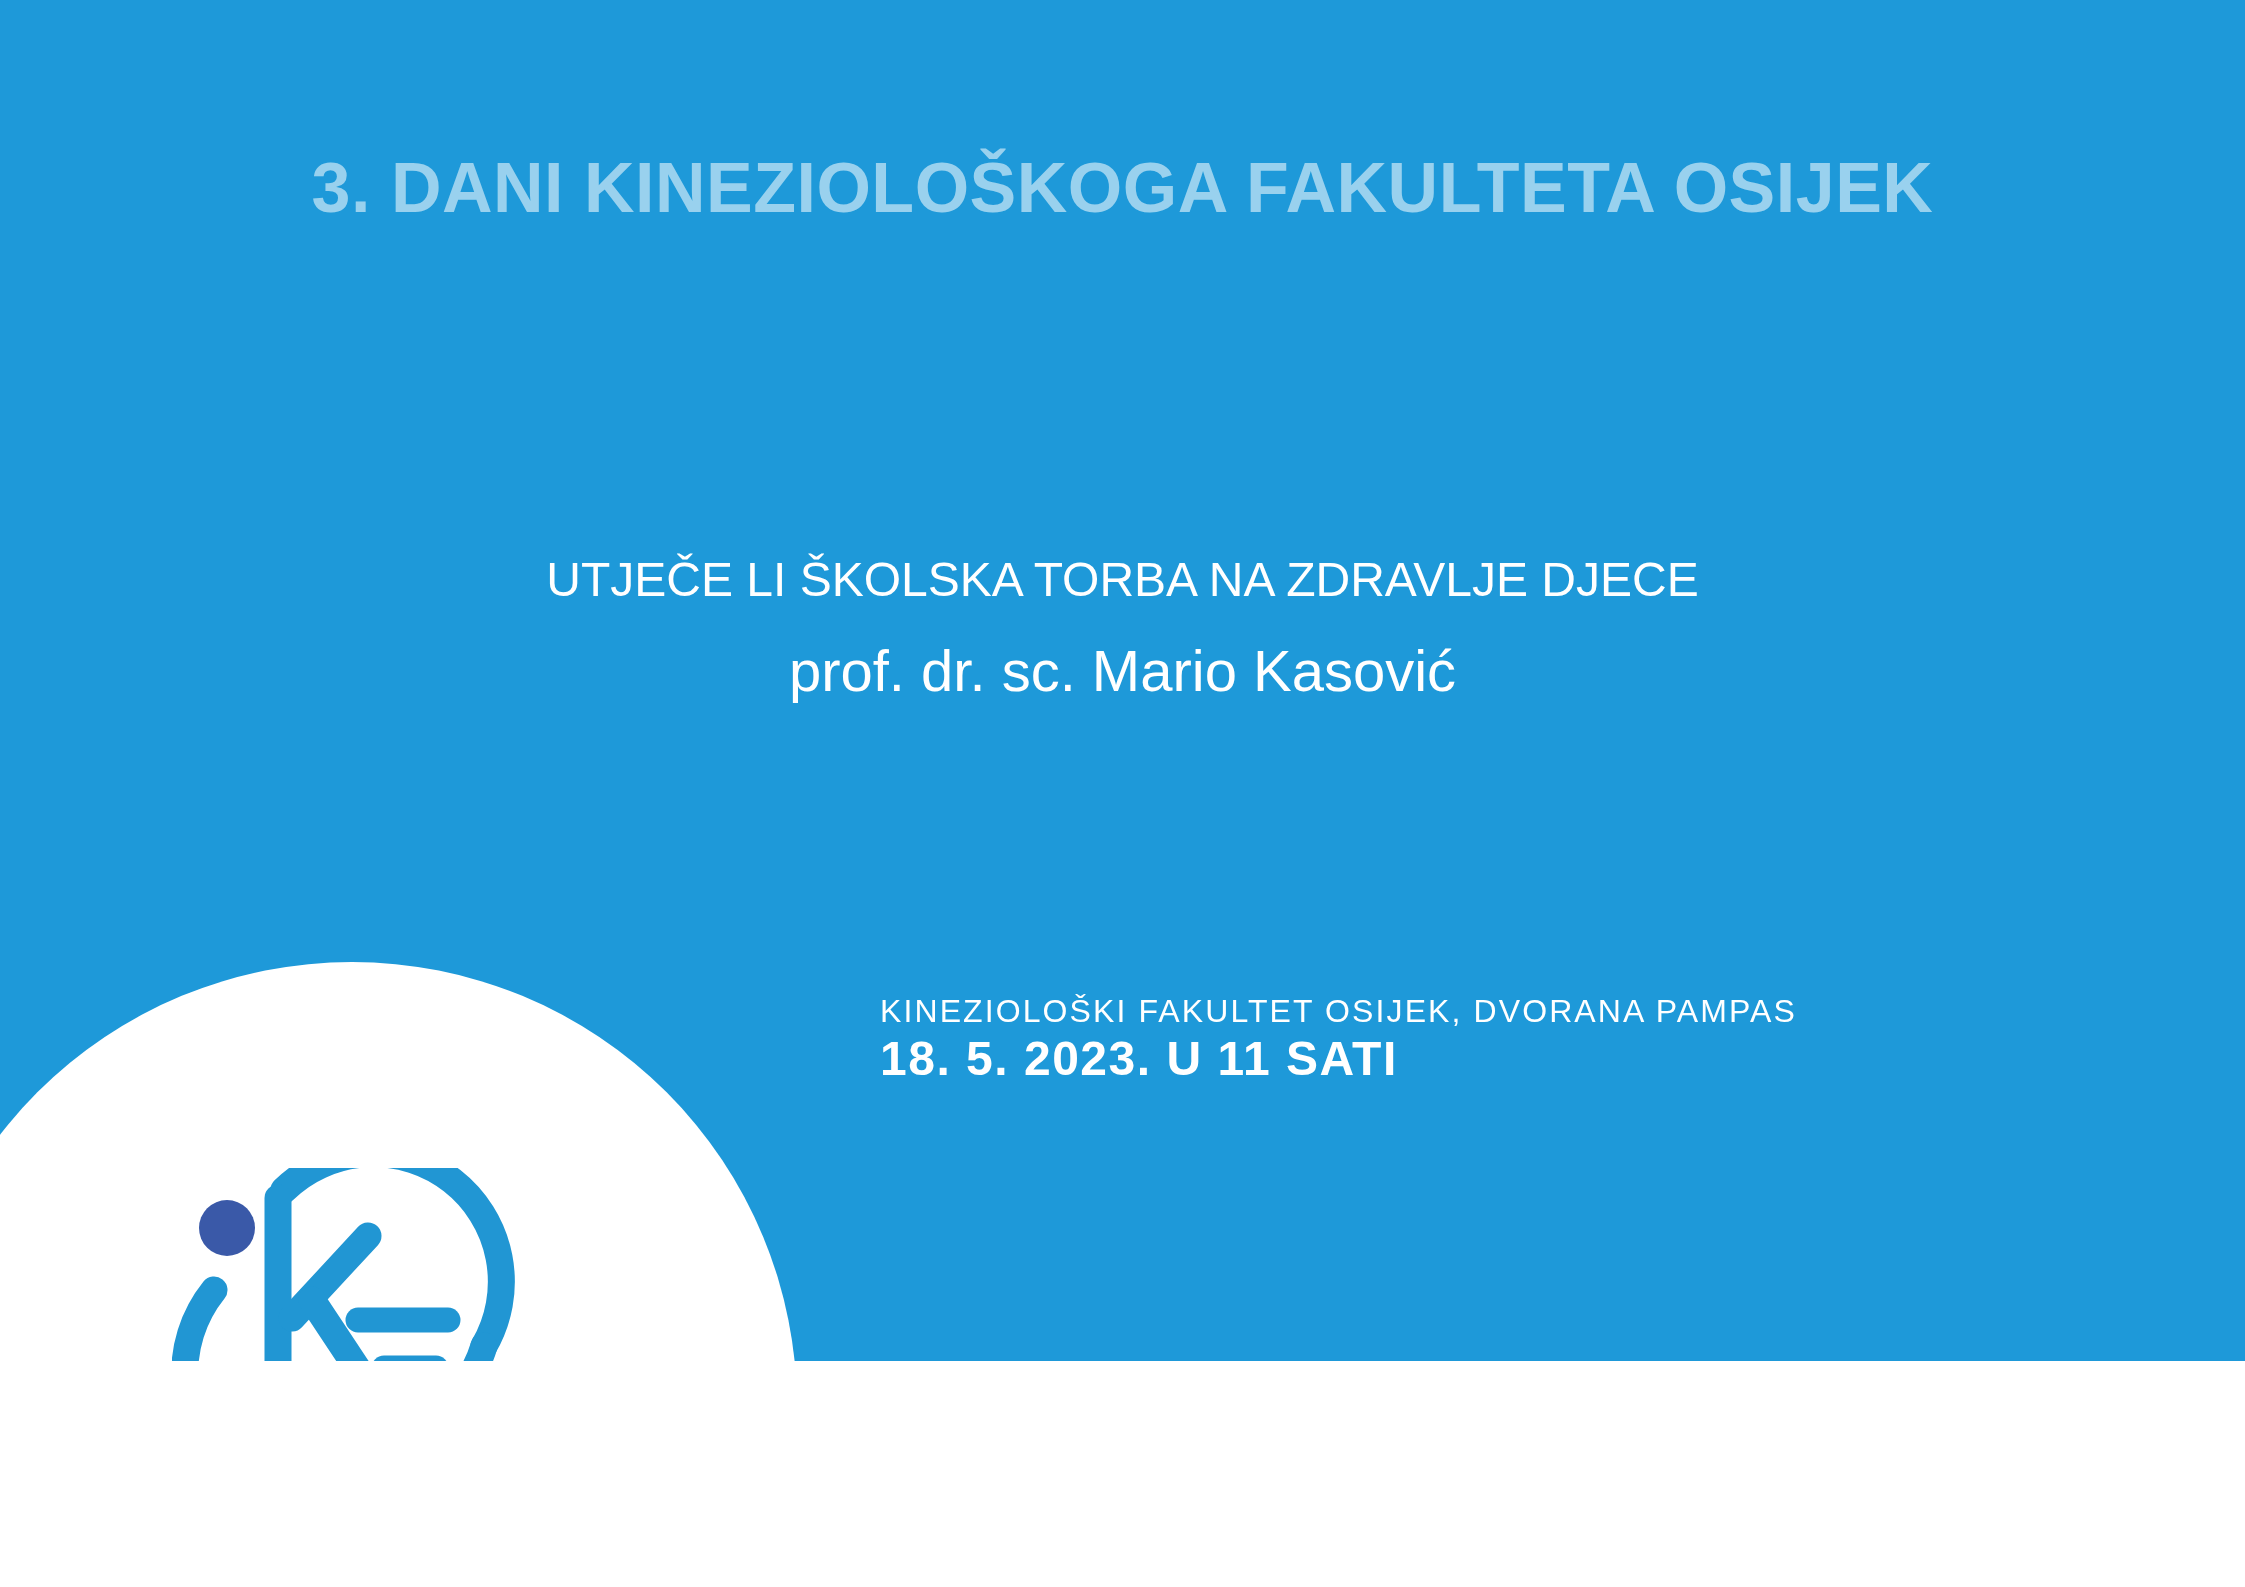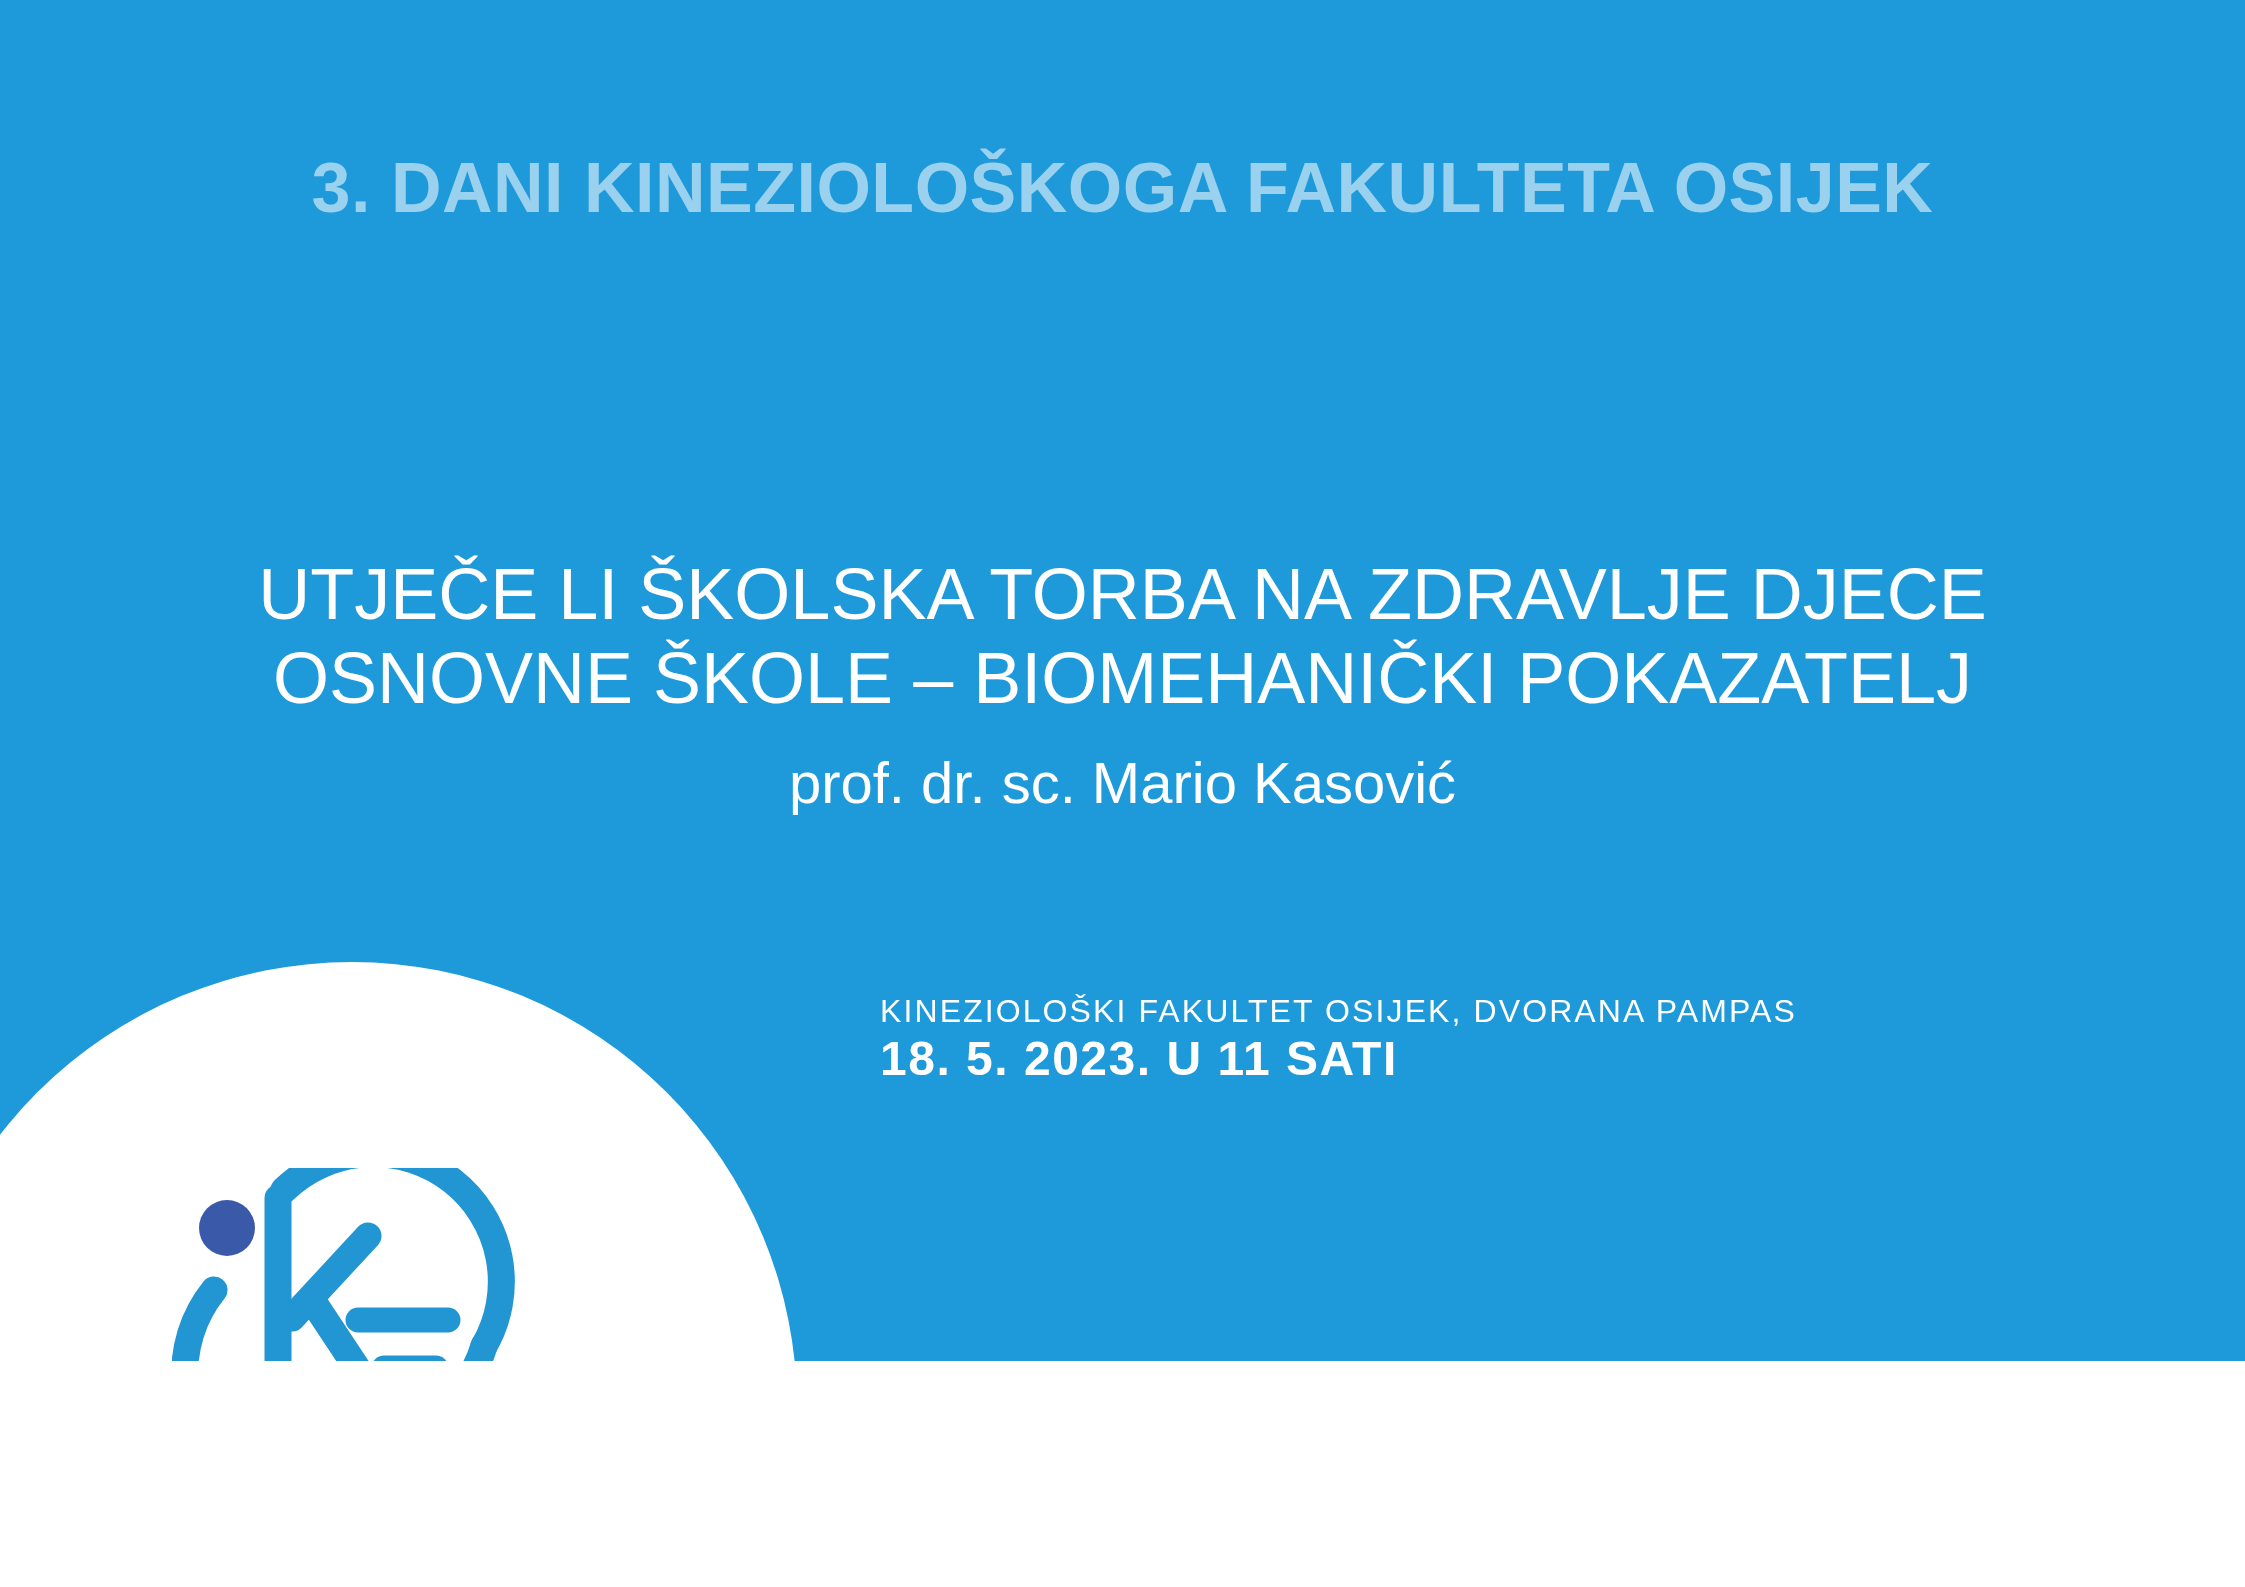--- a/index.html
+++ b/index.html
@@ -47,21 +47,21 @@
   
   .lecture {
     position: absolute;
     left: 0;
     right: 0;
     top: 552px;
     text-align: center;
   }
   .lecture-title {
     color: #ffffff;
-    font-size: 72px;
+    font-size: 48px;
     font-weight: 300;
     line-height: 1.17;
     white-space: nowrap;
   }
   .lecture-title .line {
     display: block;
   }
   .lecture-speaker {
     color: #ffffff;
     font-size: 58px;
@@ -109,21 +109,20 @@
 
 <div id="poster">
 
   <div class="circle-deco"></div>
 
   <div class="event-title">3. DANI KINEZIOLOŠKOGA FAKULTETA OSIJEK</div>
 
   <div class="lecture">
     <div class="lecture-title">
       <span class="line">UTJEČE LI ŠKOLSKA TORBA NA ZDRAVLJE DJECE</span>
-      <span class="line">OSNOVNE ŠKOLE – BIOMEHANIČKI POKAZATELJ</span>
     </div>
     <div class="lecture-speaker">prof. dr. sc. Mario Kasović</div>
   </div>
 
   <div class="details">
     <div class="venue">KINEZIOLOŠKI FAKULTET OSIJEK, DVORANA PAMPAS</div>
     <div class="datetime">18. 5. 2023. U 11 SATI</div>
   </div>
 
   <div class="logo">

